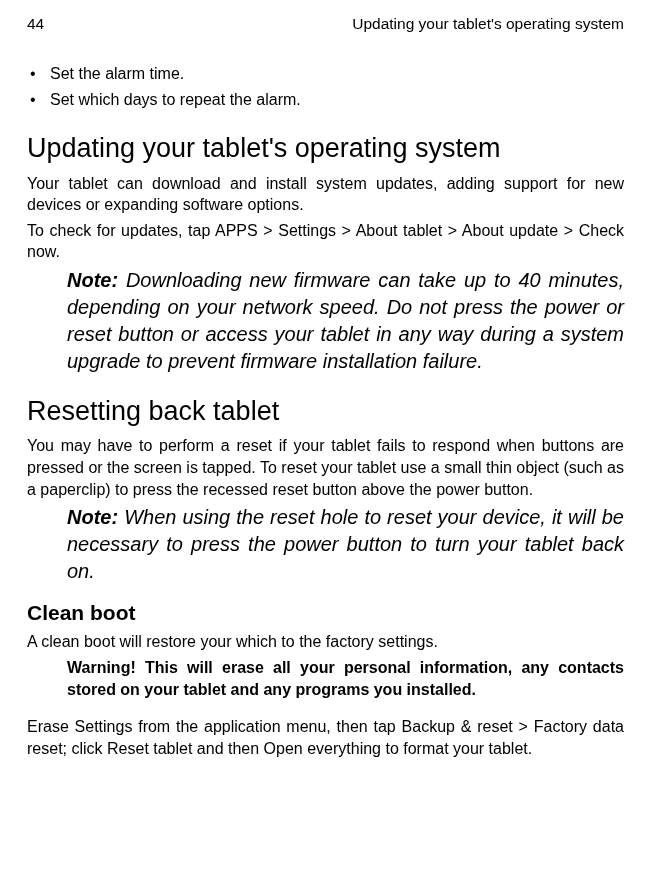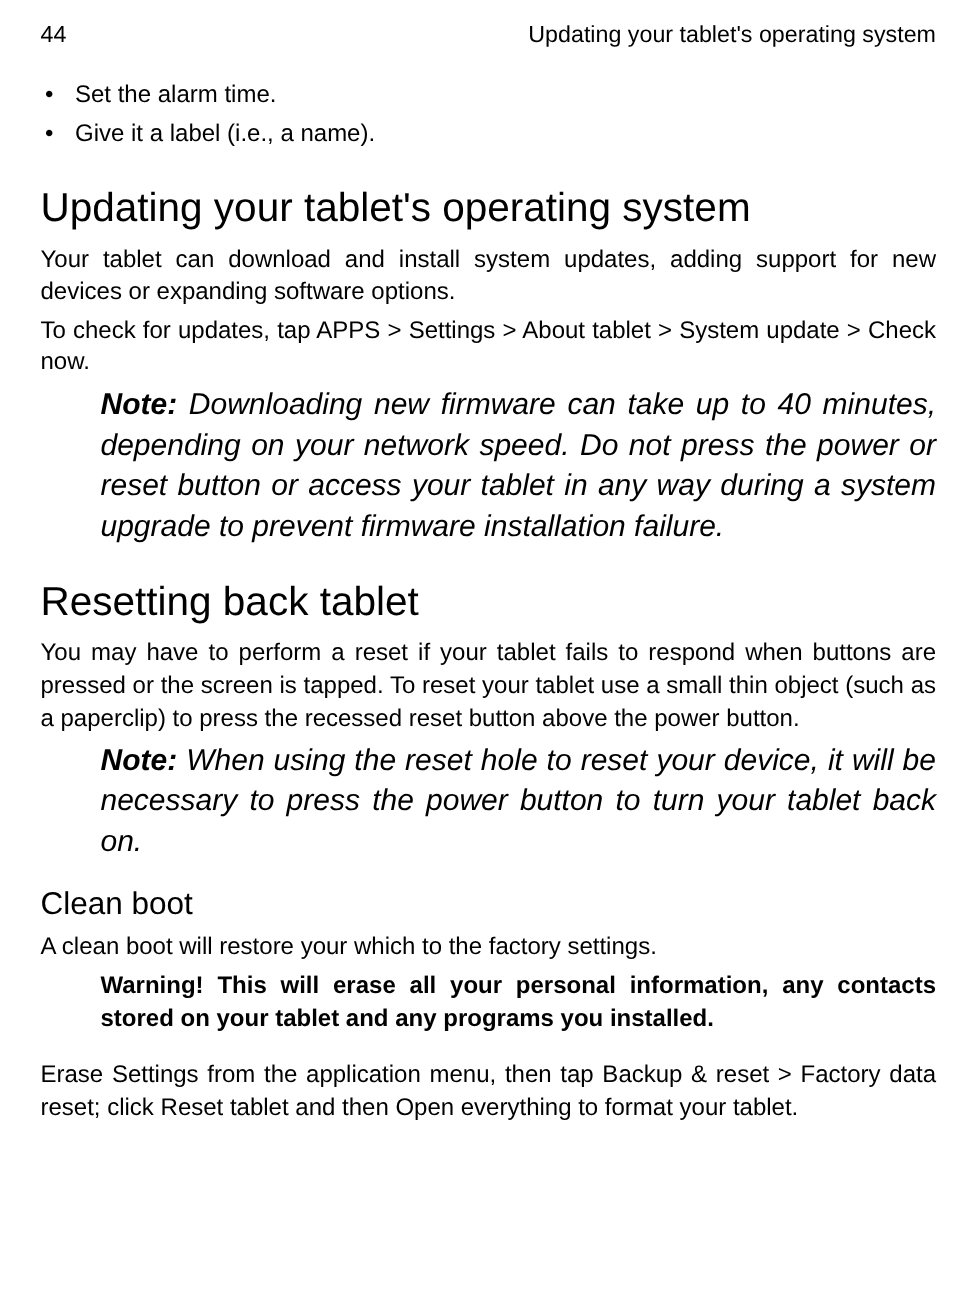--- a/index.html
+++ b/index.html
@@ -14,21 +14,21 @@
       color: #000;
       background: #fff;
       padding: 14px 27px 20px 27px;
       font-size: 16px;
       line-height: 1.35;
     }
     .header-row {
       display: flex;
       justify-content: space-between;
       font-size: 15.5px;
-      margin-bottom: 18px;
+      margin-bottom: 28px;
     }
     .bullet-list {
       list-style: none;
       margin-bottom: 20px;
     }
     .bullet-list li {
       position: relative;
       padding-left: 23px;
       margin-bottom: 4px;
       font-size: 16px;
@@ -40,21 +40,21 @@
       font-size: 16px;
     }
     h1 {
       font-size: 27px;
       font-weight: normal;
       margin-top: 18px;
       margin-bottom: 6px;
     }
     h2 {
       font-size: 21px;
-      font-weight: normal;
+      font-weight: bold;
       margin-top: 14px;
       margin-bottom: 4px;
     }
     p {
       text-align: justify;
       margin-bottom: 4px;
       font-size: 16px;
     }
     .note-block {
       padding-left: 40px;
@@ -80,27 +80,27 @@
 </head>
 <body>
 
 <div class="header-row">
   <span>44</span>
   <span>Updating your tablet's operating system</span>
 </div>
 
 <ul class="bullet-list">
   <li>Set the alarm time.</li>
-  <li>Give it a label (i.e., a name).</li>
+  <li>Set which days to repeat the alarm.</li>
 </ul>
 
 <h1>Updating your tablet's operating system</h1>
 <p>Your tablet can download and install system updates, adding support for new devices or expanding software options.</p>
 <p>
-  <span>To check for updates, tap </span><span class="bold">APPS</span><span> &gt; </span><span class="bold">Settings</span><span> &gt; </span><span class="bold">About tablet</span><span> &gt; </span><span class="bold">System update</span><span> &gt; </span><span class="bold">Check now</span><span>.</span>
+  <span>To check for updates, tap </span><span class="bold">APPS</span><span> &gt; </span><span class="bold">Settings</span><span> &gt; </span><span class="bold">About tablet</span><span> &gt; </span><span class="bold">About update</span><span> &gt; </span><span class="bold">Check now</span><span>.</span>
 </p>
 <p class="note-block">
   <span class="note-label">Note:</span><span> Downloading new firmware can take up to 40 minutes, depending on your network speed. Do not press the power or reset button or access your tablet in any way during a system upgrade to prevent firmware installation failure.</span>
 </p>
 
 <h1>Resetting back tablet</h1>
 <p>You may have to perform a reset if your tablet fails to respond when buttons are pressed or the screen is tapped. To reset your tablet use a small thin object (such as a paperclip) to press the recessed reset button above the power button.</p>
 <p class="note-block">
   <span class="note-label">Note:</span><span> When using the reset hole to reset your device, it will be necessary to press the power button to turn your tablet back on.</span>
 </p>

